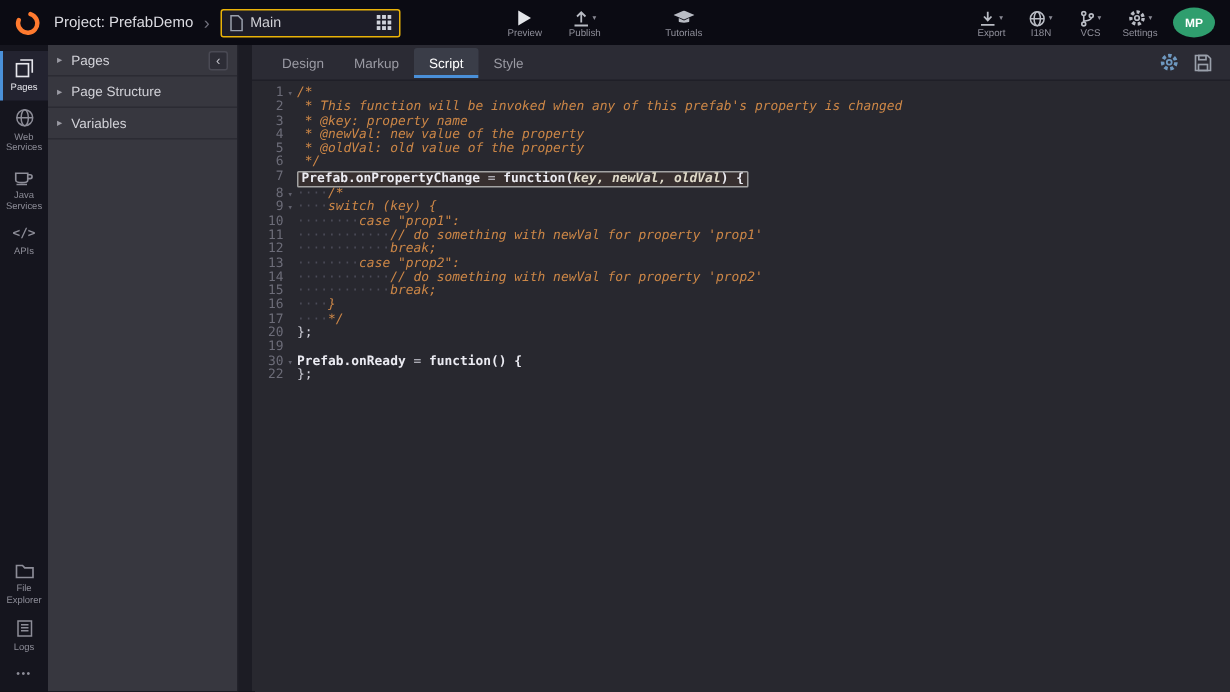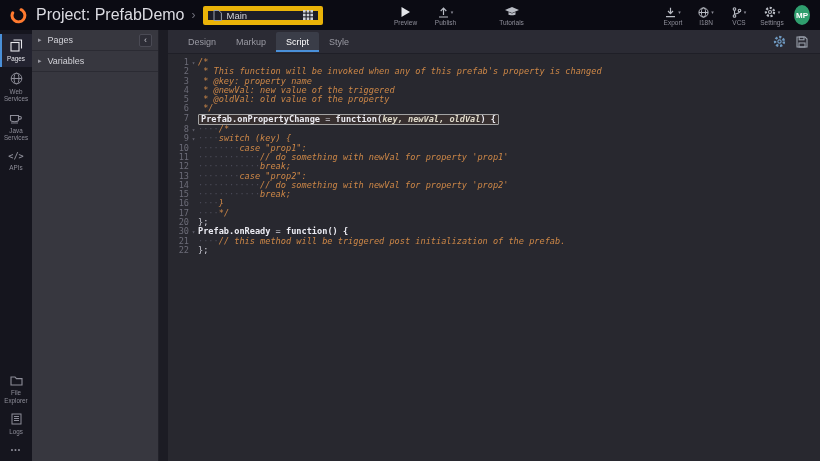--- a/index.html
+++ b/index.html
@@ -4,36 +4,36 @@
 <style>
   * { box-sizing: border-box; margin: 0; padding: 0; }
   html, body { width: 820px; height: 461px; overflow: hidden; background: #0d0d15;
     font-family: "Liberation Sans", sans-serif; }
   .app { width: 820px; height: 461px; display: flex; flex-direction: column; }
 
   
   .topbar { height: 30px; flex: 0 0 30px; background: #0b0b13; display: flex;
     align-items: center; padding: 0 10px; color: #d8d8de; }
   .logo { width: 18px; height: 18px; margin-right: 8px; display: flex; align-items: center; }
-  .project { font-size: 16px; color: #dcdce2; white-space: nowrap; }
+  .project { font-size: 10px; color: #dcdce2; white-space: nowrap; }
   .crumb-chev { color: #70707c; font-size: 12px; margin: 0 7px; }
-  .page-select { height: 19px; width: 120px; background: #1d1d28; border: 5px solid #eab308;
+  .page-select { height: 19px; width: 120px; background: #1d1d28; border: 1px solid #eab308;
     border-radius: 2px; display: flex; align-items: center; padding: 0 5px; gap: 5px; }
   .page-select .psv { font-size: 9.5px; color: #d2d2d8; flex: 1; }
   .grid-btn { display: flex; align-items: center; }
   .tb-center { display: flex; margin-left: 68px; gap: 10px; align-items: center; }
   .tb-action { display: flex; flex-direction: column; align-items: center; gap: 1px;
     min-width: 30px; cursor: default; }
   .tb-action .icon-row { height: 13px; display: flex; align-items: flex-end; gap: 2px; }
   .tb-label { font-size: 6.5px; color: #8f8f9a; white-space: nowrap; }
   .caret { font-size: 5px; color: #8a8a95; line-height: 1; padding-bottom: 3px; }
   .gap-before { margin-left: 26px; }
   .tb-right { margin-left: auto; display: flex; align-items: center; gap: 7px; }
   .tb-right .tb-action { min-width: 26px; }
-  .avatar { width: 16px; height: 20px; border-radius: 50%; background: #2f9e6e; color: #fff;
+  .avatar { width: 28px; height: 20px; border-radius: 50%; background: #2f9e6e; color: #fff;
     font-size: 8px; font-weight: bold; display: flex; align-items: center; justify-content: center;
     margin-left: 2px; }
 
   
   .main { flex: 1; display: flex; min-height: 0; }
 
   
   .rail { width: 32px; flex: 0 0 32px; background: #15151e; display: flex; flex-direction: column;
     padding-top: 4px; }
   .rail-item { width: 100%; padding: 5px 0 4px; display: flex; flex-direction: column;
@@ -243,20 +243,24 @@
     </nav>
 
     <aside class="panel">
       <div class="acc-row">
         <span class="acc-chev">▸</span>
         <span class="acc-label">Pages</span>
         <span class="collapse-btn">‹</span>
       </div>
       <div class="acc-row">
         <span class="acc-chev">▸</span>
+        <span class="acc-label">Page Structure</span>
+      </div>
+      <div class="acc-row">
+        <span class="acc-chev">▸</span>
         <span class="acc-label">Variables</span>
       </div>
     </aside>
 
     <div class="splitter"></div>
 
     <main class="editor">
       <div class="tabbar">
         <div class="tab">Design</div>
         <div class="tab">Markup</div>
@@ -288,21 +292,21 @@
               <span class="lc"><span class="c"> * This function will be invoked when any of this prefab's property is changed</span></span>
             </div>
             <div class="cl">
               <span class="ln">3</span>
               <span class="fold"></span>
               <span class="lc"><span class="c"> * @key: property name</span></span>
             </div>
             <div class="cl">
               <span class="ln">4</span>
               <span class="fold"></span>
-              <span class="lc"><span class="c"> * @newVal: new value of the triggered</span></span>
+              <span class="lc"><span class="c"> * @newVal: new value of the property</span></span>
             </div>
             <div class="cl">
               <span class="ln">5</span>
               <span class="fold"></span>
               <span class="lc"><span class="c"> * @oldVal: old value of the property</span></span>
             </div>
             <div class="cl">
               <span class="ln">6</span>
               <span class="fold"></span>
               <span class="lc"><span class="c"> */</span></span>
@@ -361,30 +365,30 @@
               <span class="ln">17</span>
               <span class="fold"></span>
               <span class="lc"><span class="ws">····</span><span class="c">*/</span></span>
             </div>
             <div class="cl">
               <span class="ln">20</span>
               <span class="fold"></span>
               <span class="lc"><span class="d">};</span></span>
             </div>
             <div class="cl">
+              <span class="ln">19</span>
+              <span class="fold"></span>
+              <span class="lc"></span>
+            </div>
+            <div class="cl">
               <span class="ln">30</span>
               <span class="fold">▾</span>
               <span class="lc"><span class="d2">Prefab.onReady</span><span class="d"> = </span><span class="k">function</span><span class="d2">() {</span></span>
             </div>
             <div class="cl">
-              <span class="ln">21</span>
-              <span class="fold"></span>
-              <span class="lc"><span class="ws">····</span><span class="c">// this method will be triggered post initialization of the prefab.</span></span>
-            </div>
-            <div class="cl">
               <span class="ln">22</span>
               <span class="fold"></span>
               <span class="lc"><span class="d">};</span></span>
             </div>
           </div>
       </div>
     </main>
 
   </div>
 </div>

